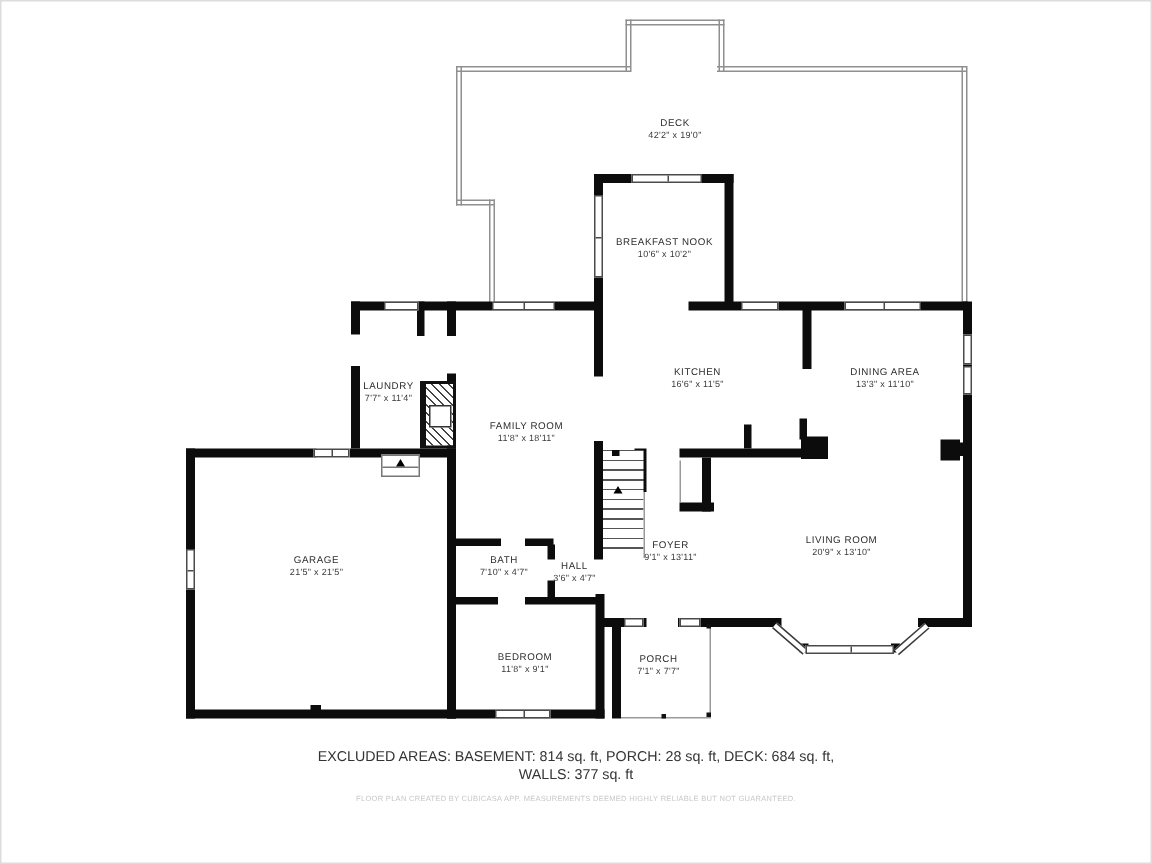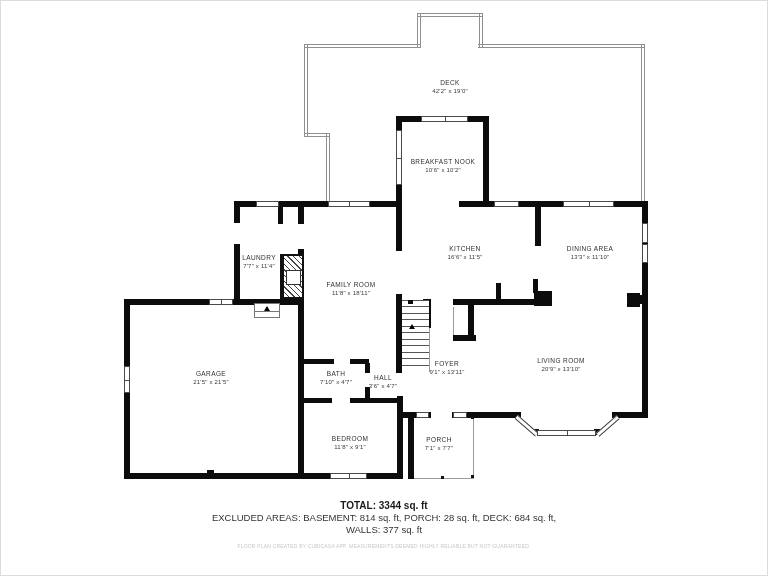--- a/index.html
+++ b/index.html
@@ -220,19 +220,18 @@
   <div class="lbl" style="left:349px;top:433px;">
     <div class="n">BEDROOM</div>
     <div class="d">11'8" x 9'1"</div>
   </div>
   <div class="lbl" style="left:438px;top:434px;">
     <div class="n">PORCH</div>
     <div class="d">7'1" x 7'7"</div>
   </div>
 
   <div id="summary">
-    <div class="tot">TOTAL: 3344 sq. ft</div>
     <div class="ln">EXCLUDED AREAS: BASEMENT: 814 sq. ft, PORCH: 28 sq. ft, DECK: 684 sq. ft,</div>
     <div class="ln">WALLS: 377 sq. ft</div>
     <div class="disc">FLOOR PLAN CREATED BY CUBICASA APP. MEASUREMENTS DEEMED HIGHLY RELIABLE BUT NOT GUARANTEED.</div>
   </div>
 
 </div>
 
 </body></html>

